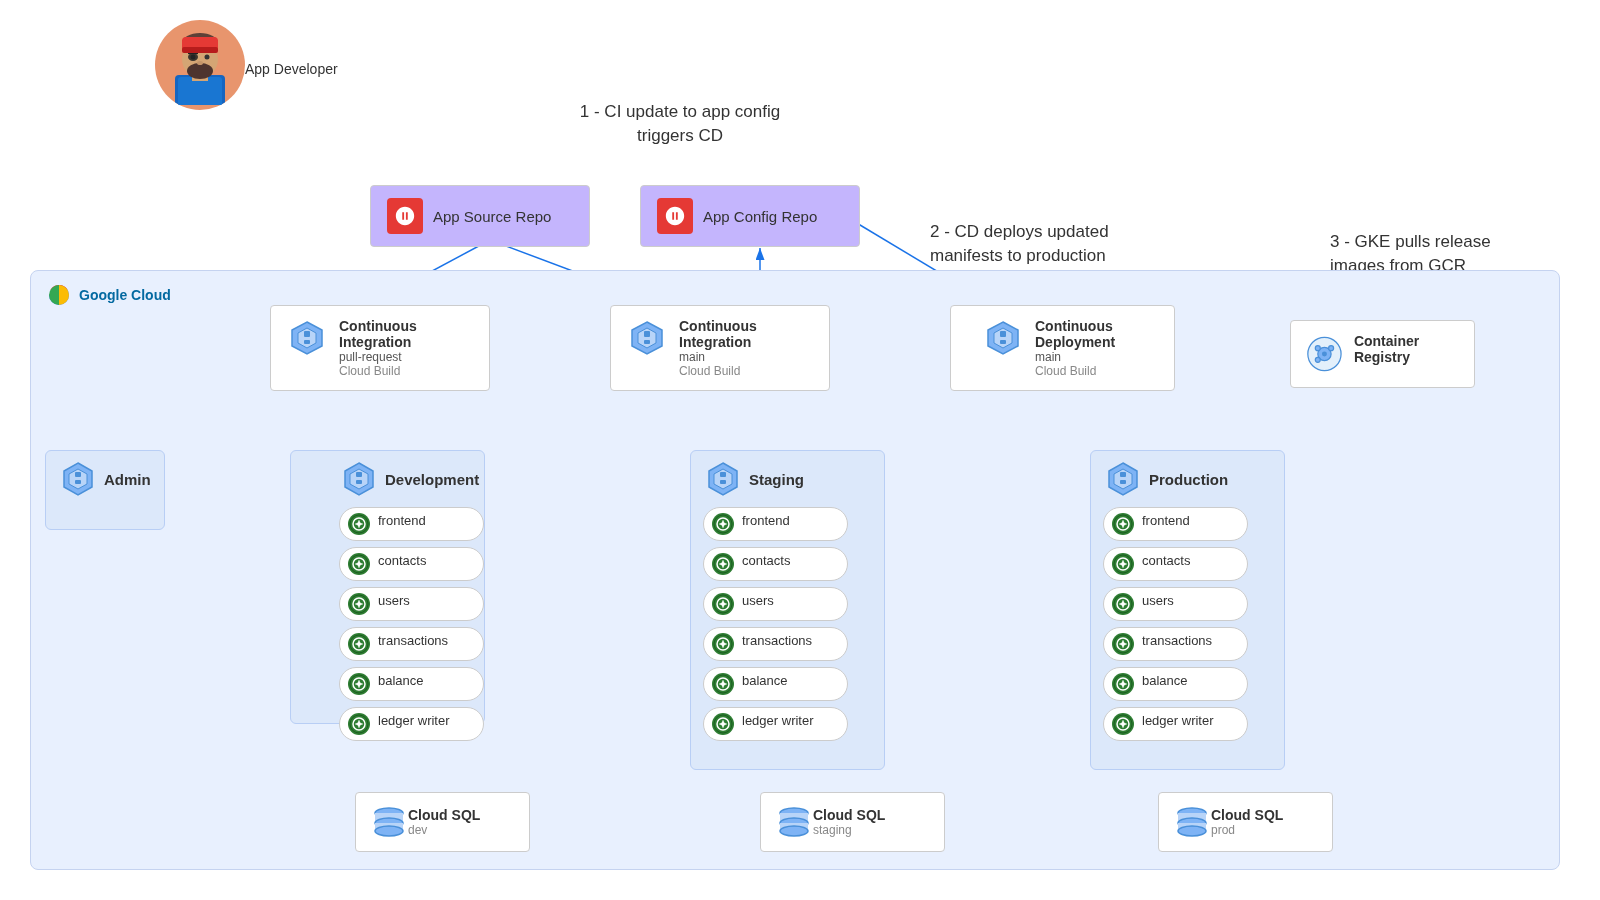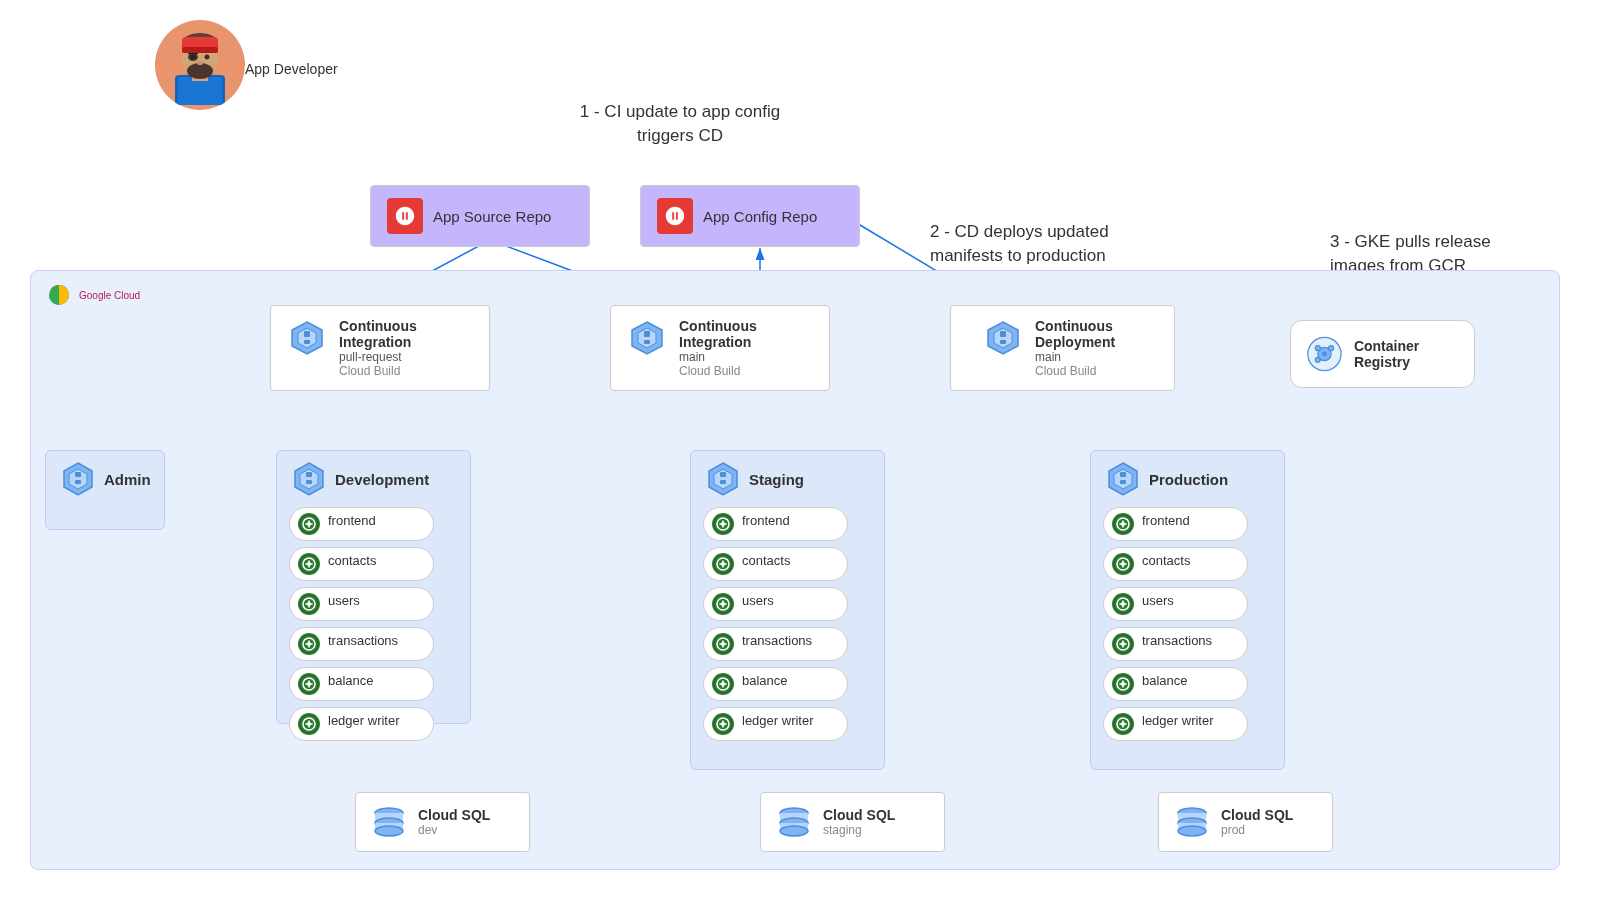--- a/index.html
+++ b/index.html
@@ -114,23 +114,23 @@
     }
     .gcloud-logo {
       position: absolute;
       top: 12px;
       left: 16px;
       display: flex;
       align-items: center;
       gap: 8px;
     }
     .gcloud-logo-text {
-      font-size: 10px;
-      color: #be185d;
-      font-weight: 400;
+      font-size: 14px;
+      color: #0369a1;
+      font-weight: 700;
     }
 
     
     .cluster-section {
       position: absolute;
       background: #dce8fa;
       border-radius: 6px;
       border: 1.5px solid #b8cef5;
     }
     .cluster-header {
@@ -177,21 +177,21 @@
 
     
     .sql-box {
       position: absolute;
       background: #fff;
       border: 1.5px solid #ccc;
       border-radius: 4px;
       padding: 10px 14px;
       display: flex;
       align-items: center;
-      gap: 10px;
+      gap: 0;
     }
     .sql-icon {
       width: 38px;
       height: 38px;
       flex-shrink: 0;
     }
     .sql-text { display: flex; flex-direction: column; }
     .sql-title { font-size: 14px; font-weight: 600; color: #333; }
     .sql-sub { font-size: 12px; color: #888; }
 
@@ -210,24 +210,24 @@
       width: 1600px;
       height: 900px;
       pointer-events: none;
     }
 
     
     .registry-box {
       position: absolute;
       background: #fff;
       border: 1.5px solid #ccc;
-      border-radius: 12px;
+      border-radius: 4px;
       padding: 12px 16px;
       display: flex;
-      align-items: center;
+      align-items: flex-start;
       gap: 12px;
     }
   </style>
 </head>
 <body>
 
 <div class="diagram-container">
 
   <svg class="connectors">
     <defs>
@@ -401,21 +401,21 @@
       <svg class="k8s-icon" viewBox="0 0 36 36" fill="none">
         <polygon points="18,2 32,10 32,26 18,34 4,26 4,10" fill="#7eb3f5" stroke="#4a90d9" stroke-width="1.5"></polygon>
         <polygon points="18,8 27,13 27,23 18,28 9,23 9,13" fill="#b8d4f8" stroke="#4a90d9" stroke-width="1"></polygon>
         <rect x="15" y="11" width="6" height="5" rx="1" fill="#4a90d9"></rect>
         <rect x="15" y="19" width="6" height="4" rx="1" fill="#4a90d9"></rect>
       </svg>
       <span class="cluster-title">Admin</span>
     </div>
   </div>
 
-  <div class="cluster-section" style="top:450px; left:276px; width:195px; height:274px;">
+  <div class="cluster-section" style="top:450px; left:290px; width:195px; height:274px;padding-left:36px;">
     <div class="cluster-header">
       <svg class="k8s-icon" viewBox="0 0 36 36" fill="none">
         <polygon points="18,2 32,10 32,26 18,34 4,26 4,10" fill="#7eb3f5" stroke="#4a90d9" stroke-width="1.5"></polygon>
         <polygon points="18,8 27,13 27,23 18,28 9,23 9,13" fill="#b8d4f8" stroke="#4a90d9" stroke-width="1"></polygon>
         <rect x="15" y="11" width="6" height="5" rx="1" fill="#4a90d9"></rect>
         <rect x="15" y="19" width="6" height="4" rx="1" fill="#4a90d9"></rect>
       </svg>
       <span class="cluster-title">Development</span>
     </div>
     <div class="service-list" id="dev-services">

